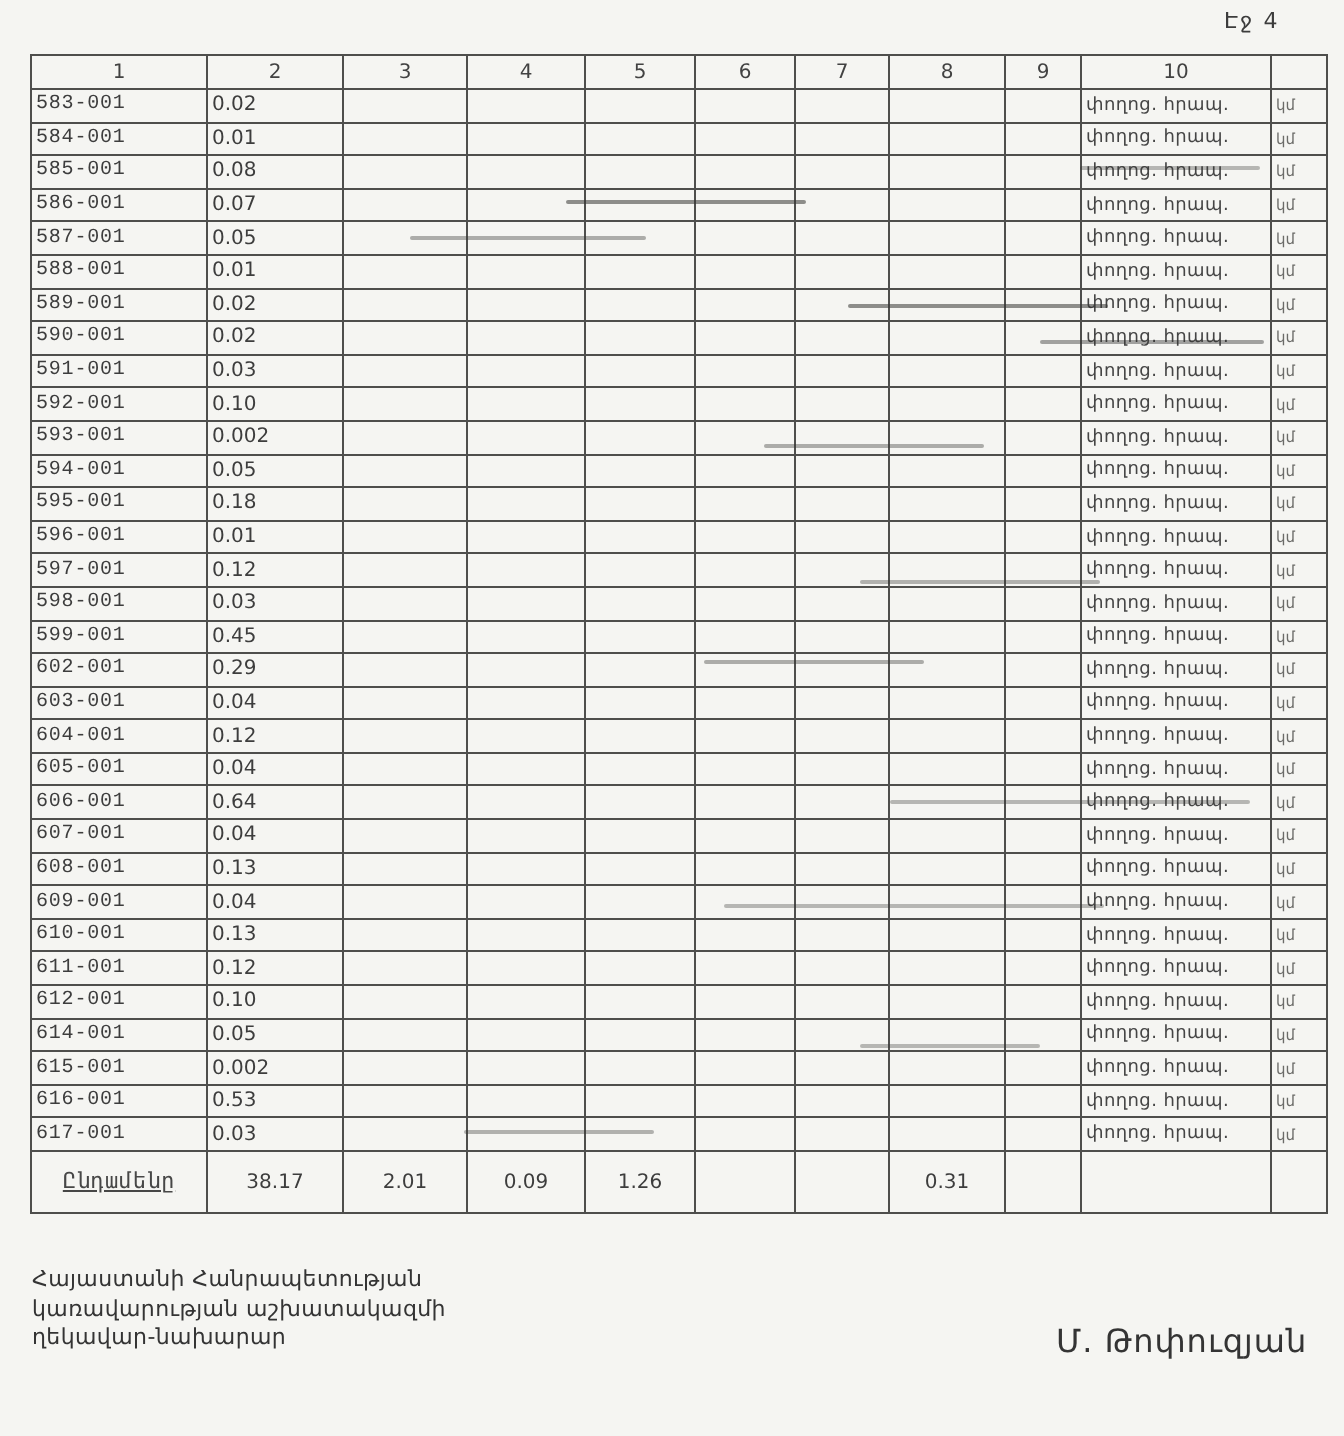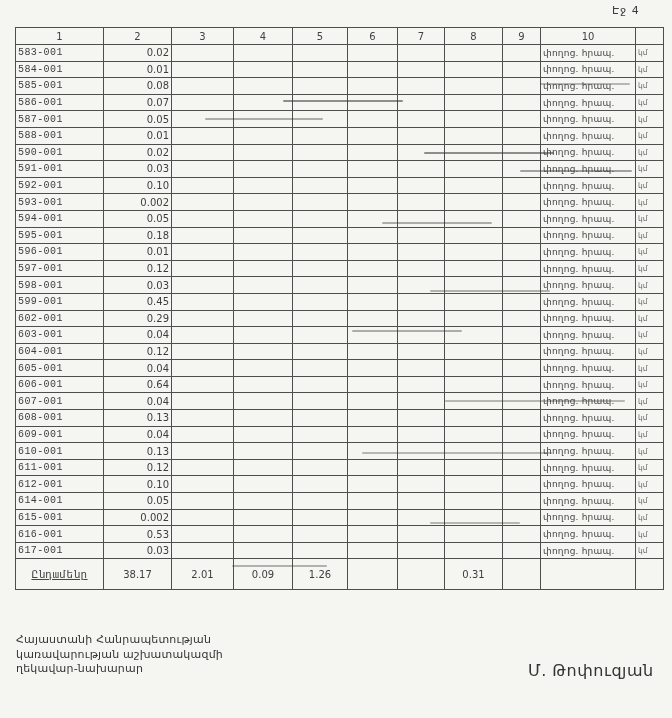--- a/index.html
+++ b/index.html
@@ -26,21 +26,21 @@
   table.doc td, table.doc th{
     border:1px solid #4e4e4c;
     height:15.6px;
     padding:0 2px;
     overflow:hidden;white-space:nowrap;
     font-weight:normal;
     vertical-align:middle;
   }
   table.doc th{height:16px;text-align:center;font-size:10px;color:#424242;}
   td.c1{text-align:left;padding-left:4px;letter-spacing:0.4px;font-family:Liberation Mono, monospace;}
-  td.c2{text-align:right;}
+  td.c2{text-align:left;}
   td.c10{font-size:9px;padding-left:5px;letter-spacing:0.2px;color:#454545;}
   td.markcol, th.markcol{
     border:none;background:transparent;
     font-size:7.5px;color:#6b6b68;text-align:left;padding-left:8px;
     letter-spacing:0;
     margin-top:12px;
   }
   tr.total-row td{height:30px;}
   td.total-label{
     text-align:center;text-decoration:underline;
@@ -182,20 +182,33 @@
           <td class="c4"></td>
           <td class="c5"></td>
           <td class="c6"></td>
           <td class="c7"></td>
           <td class="c8"></td>
           <td class="c9"></td>
           <td class="c10">փողոց. հրապ.</td>
           <td class="markcol">կմ</td>
         </tr>
         <tr>
+          <td class="c1">589-001</td>
+          <td class="c2">0.02</td>
+          <td class="c3"></td>
+          <td class="c4"></td>
+          <td class="c5"></td>
+          <td class="c6"></td>
+          <td class="c7"></td>
+          <td class="c8"></td>
+          <td class="c9"></td>
+          <td class="c10">փողոց. հրապ.</td>
+          <td class="markcol">կմ</td>
+        </tr>
+        <tr>
           <td class="c1">590-001</td>
           <td class="c2">0.02</td>
           <td class="c3"></td>
           <td class="c4"></td>
           <td class="c5"></td>
           <td class="c6"></td>
           <td class="c7"></td>
           <td class="c8"></td>
           <td class="c9"></td>
           <td class="c10">փողոց. հրապ.</td>

